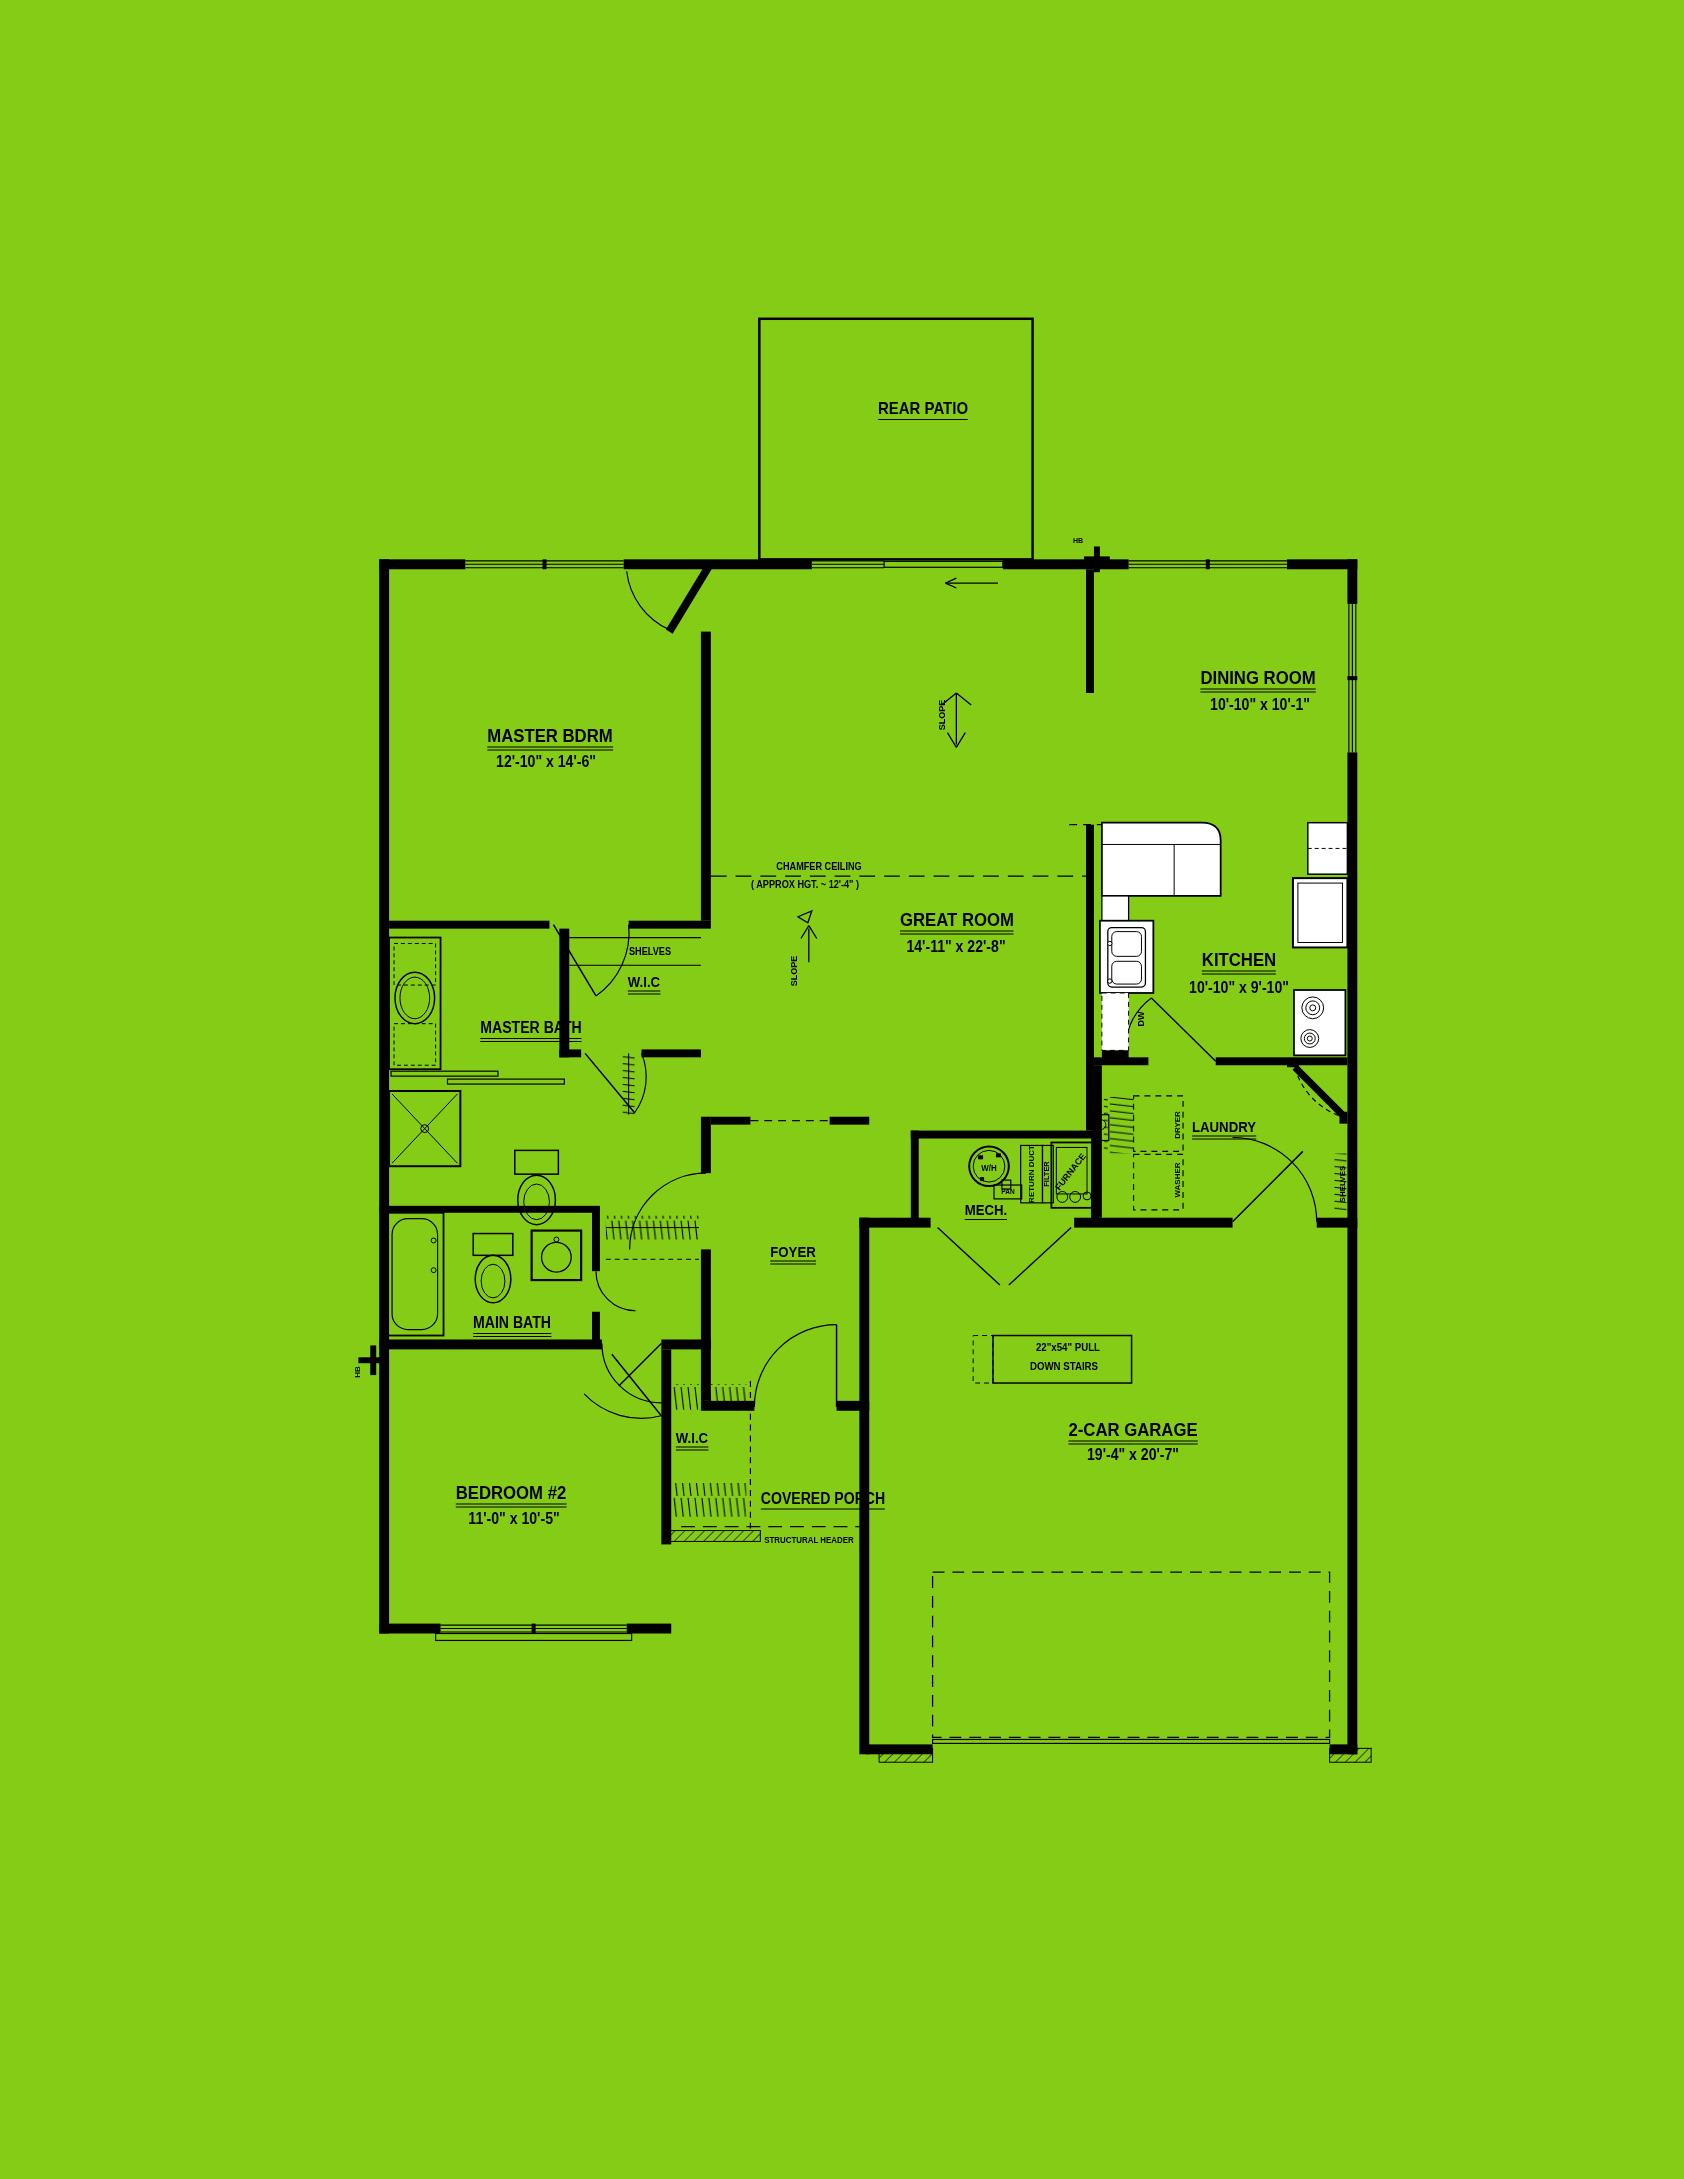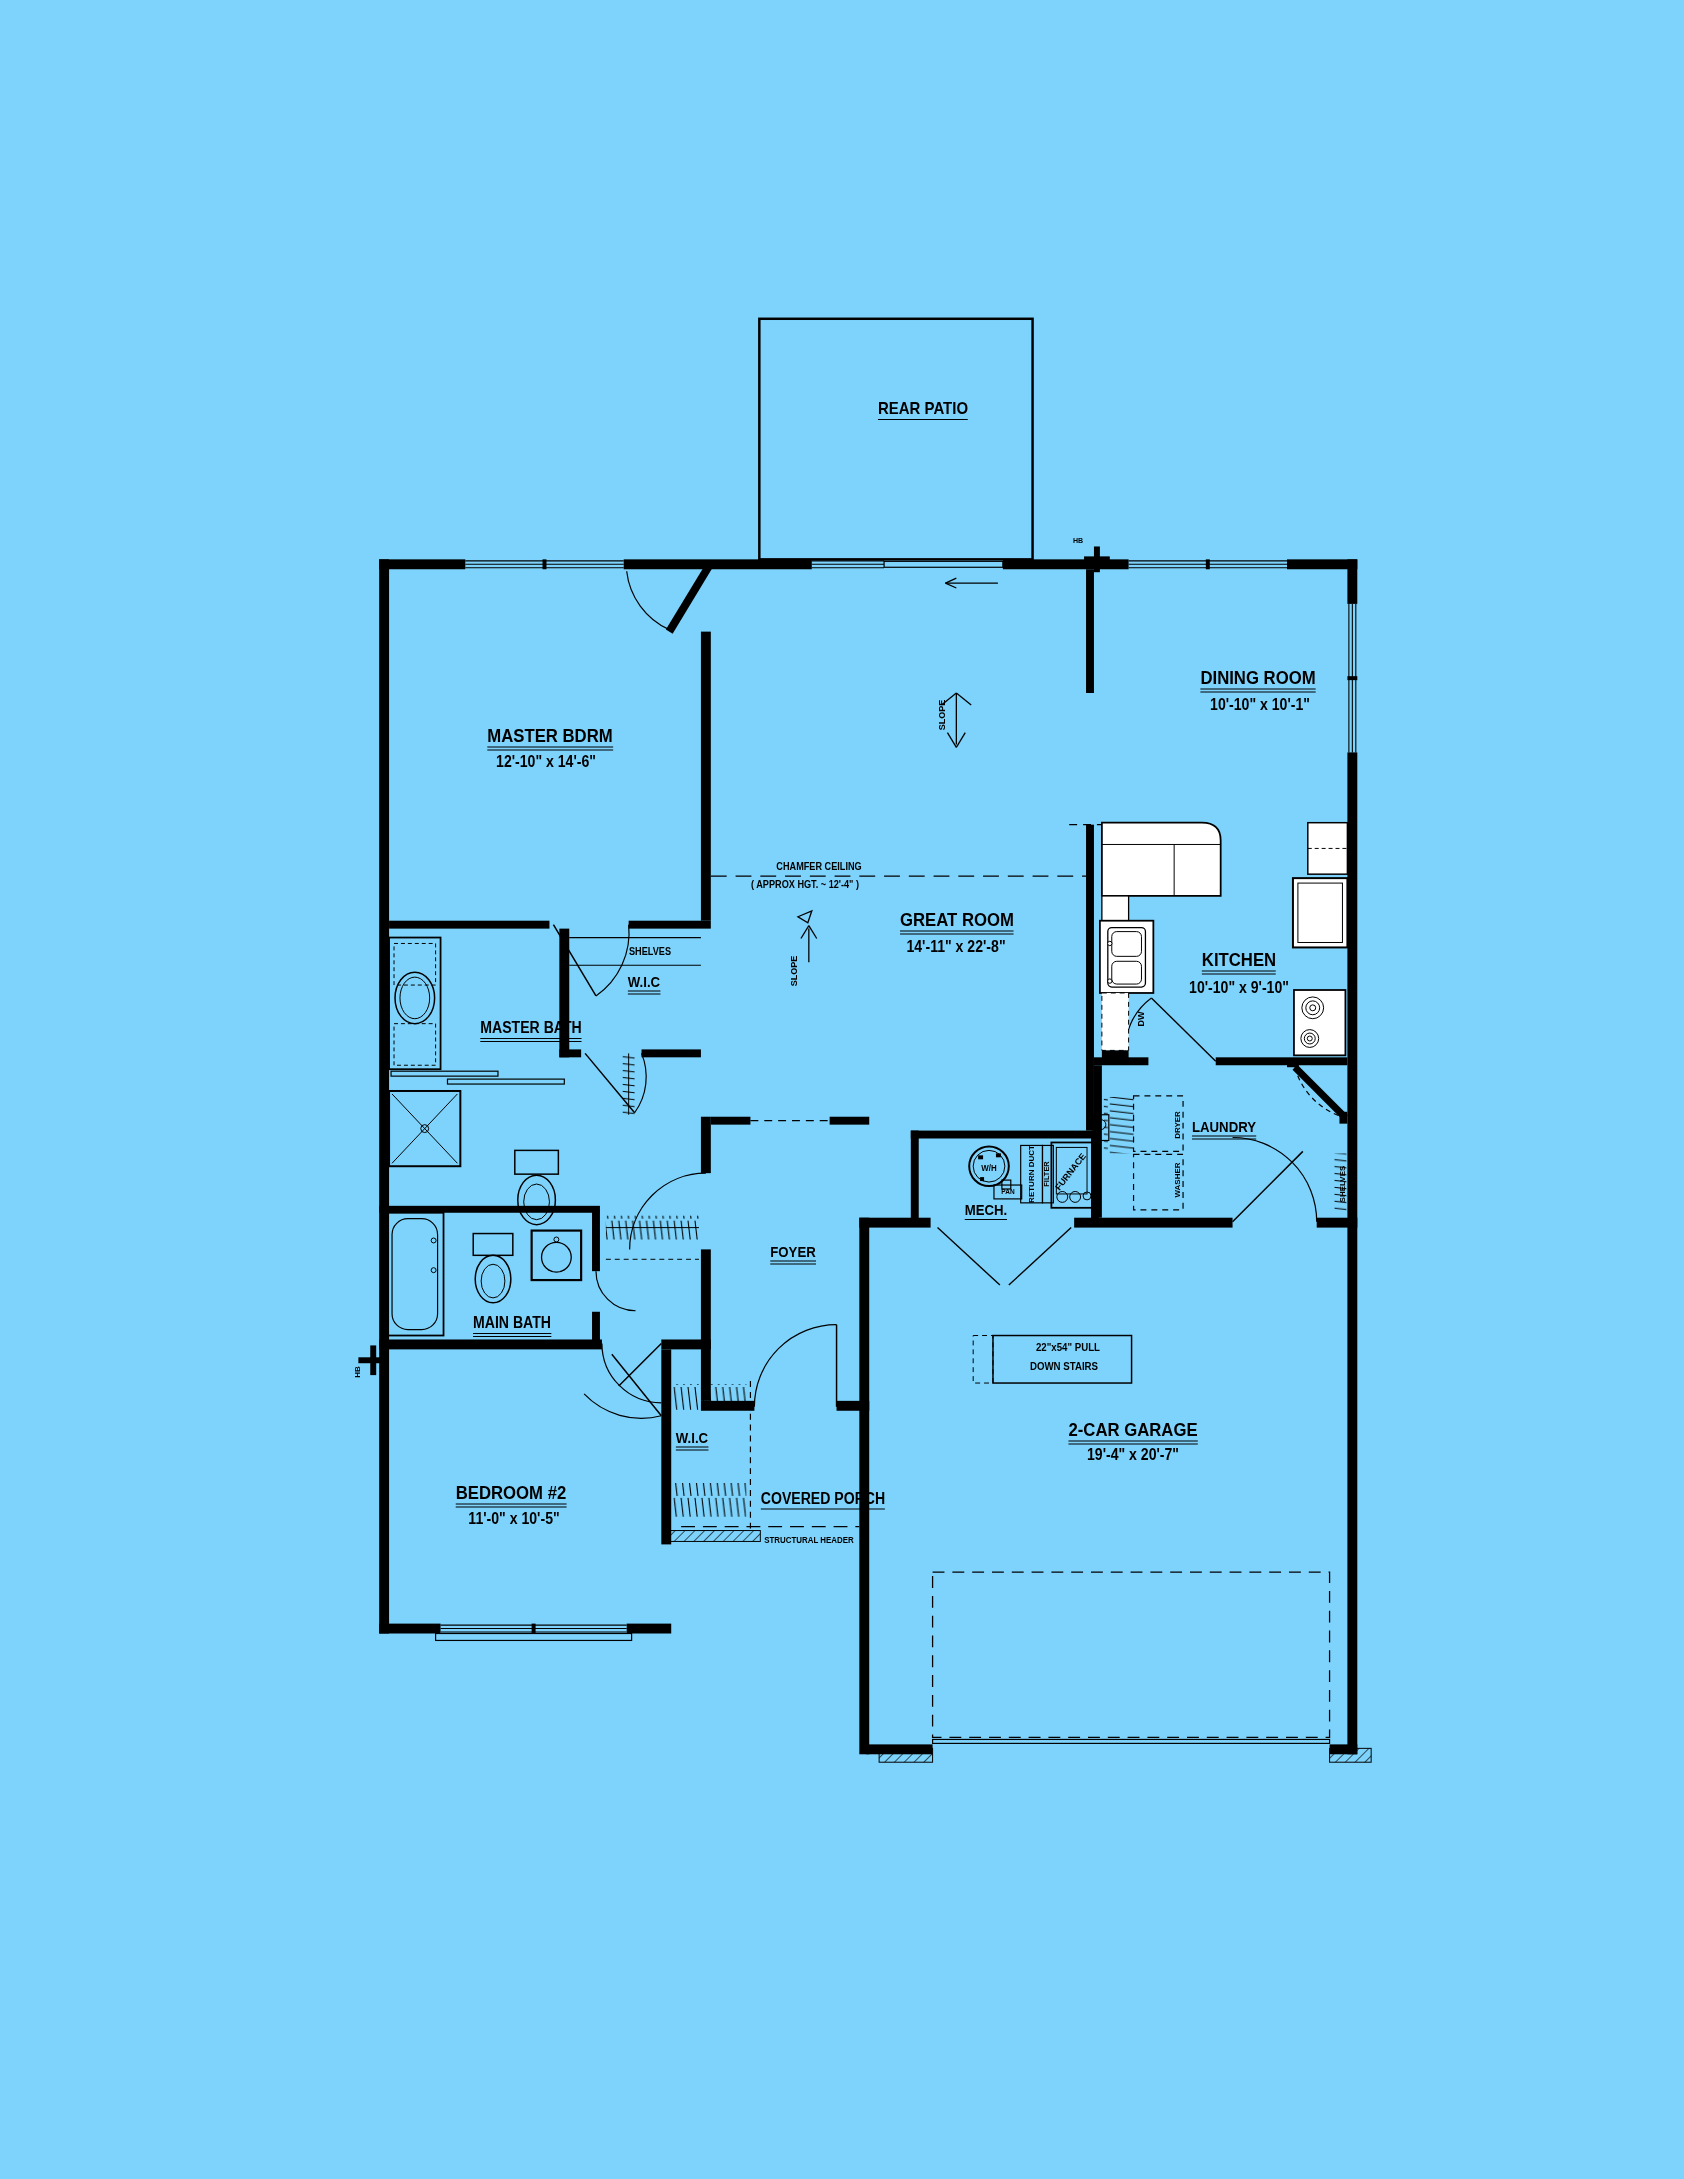--- a/index.html
+++ b/index.html
@@ -1,16 +1,16 @@
 <!DOCTYPE html>
 <html><head>
 <meta charset="utf-8">
 <style>
   html,body{margin:0;padding:0;background:#ffffff;}
-  #plan{position:relative;width:1684px;height:2179px;background:#7dd3fc;overflow:hidden;}
+  #plan{position:relative;width:1684px;height:2179px;background:#84cc16;overflow:hidden;}
   #plan svg{position:absolute;left:0;top:0;}
   .lbl{position:absolute;font-family:"Liberation Sans",sans-serif;font-weight:bold;color:#000;
        white-space:nowrap;line-height:1;transform:translate(-50%,-50%) scaleX(.88);}
   .u2{border-bottom:4px double #000;padding-bottom:2px;}
   .u1{border-bottom:1.5px solid #000;padding-bottom:2px;}
   .rot{transform:translate(-50%,-50%) rotate(-90deg);}
   .rot45{transform:translate(-50%,-50%) rotate(-52deg);}
   .s19{font-size:19px;}
   .s17{font-size:17px;}
   .s16{font-size:16px;}

